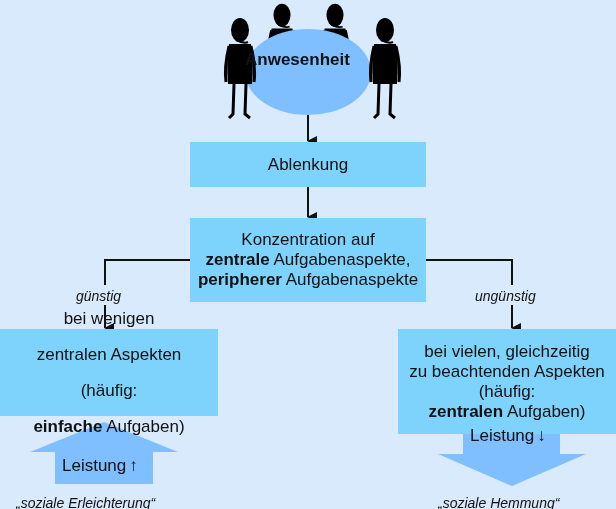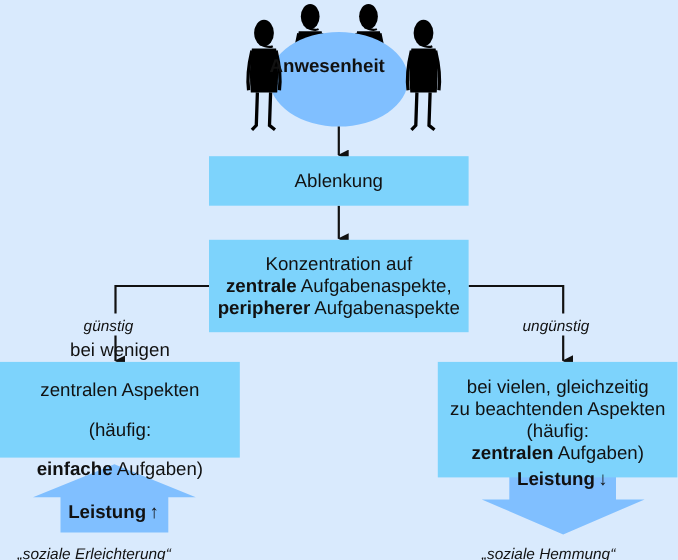--- a/index.html
+++ b/index.html
@@ -5,21 +5,21 @@
   html, body { margin:0; padding:0; }
   body { width:616px; height:509px; overflow:hidden; background:#d9eafd; position:relative;
          font-family:"Liberation Sans", sans-serif; color:#111; }
   #canvas { position:absolute; left:0; top:0; width:616px; height:509px; }
   .box { position:absolute; background:#7dd3fc; text-align:center; font-size:17px; line-height:20px;
          display:flex; flex-direction:column; justify-content:center; align-items:center; }
   .box b { font-weight:bold; }
   .label { position:absolute; font-size:14px; line-height:20px; white-space:nowrap;font-style:italic; }
   .ellipse-text { position:absolute; left:245px; top:50px; width:126px; 
                   font-weight:bold; font-size:17px; line-height:20px; }
-  .arrow-label { position:absolute; font-weight:bold; font-size:17px; white-space:nowrap; }
+  .arrow-label { position:absolute; font-weight:normal; font-size:17px; white-space:nowrap; }
 </style>
 </head>
 <body>
 
 <svg id="canvas" width="616" height="509">
   <defs>
     <marker id="ah" markerWidth="10" markerHeight="10" refX="5" refY="9" orient="auto" markerUnits="userSpaceOnUse" viewBox="0 0 10 10">
       <path d="M0,0 L10,0 L5,10 Z" fill="#111"></path>
     </marker>
     <g id="person">

